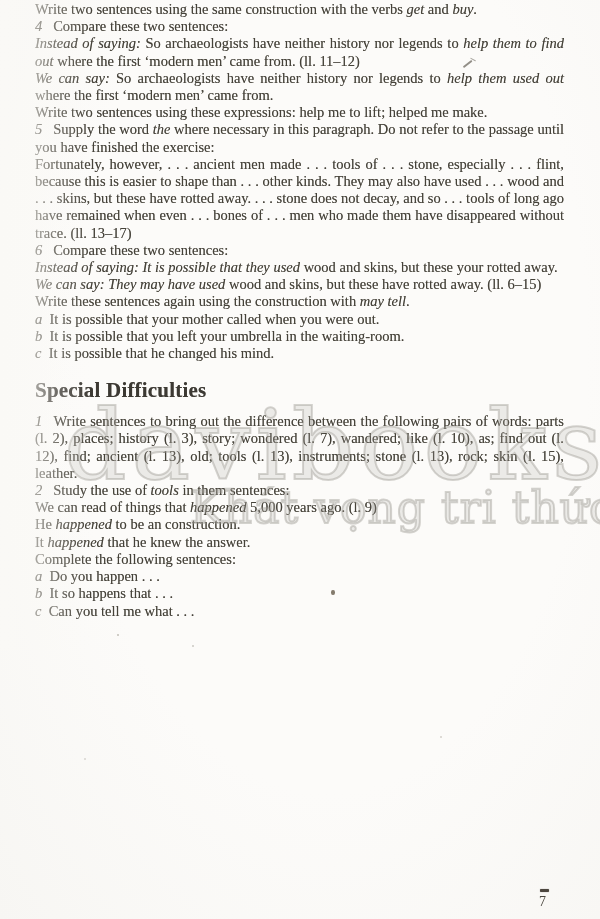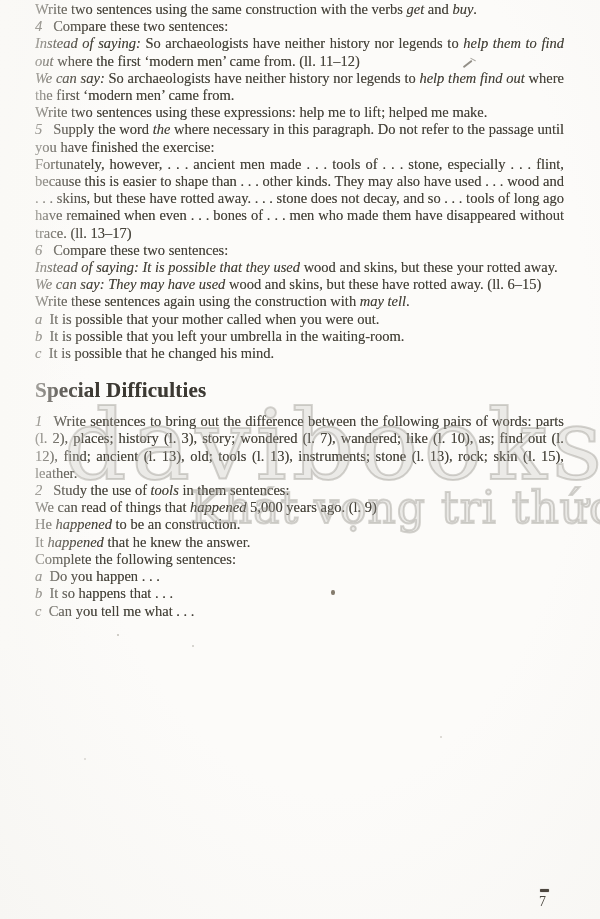--- a/index.html
+++ b/index.html
@@ -101,21 +101,21 @@
 </head>
 <body>
 
 <div class="page">
 
   <div class="content">
     <div id="blocks-top">
         <p class="para"><span>Write two sentences using the same construction with the verbs </span><em>get</em><span> and </span><em>buy</em><span>.</span></p>
         <p class="para"><em>4</em><span>  Compare these two sentences:</span></p>
         <p class="para"><em>Instead of saying:</em><span> So archaeologists have neither history nor legends to </span><em>help them to find out</em><span> where the first ‘modern men’ came from. (ll. 11–12)</span></p>
-        <p class="para"><em>We can say:</em><span> So archaeologists have neither history nor legends to </span><em>help them find out</em><span> where the first ‘modern men’ came from.</span></p>
+        <p class="para"><em>We can say:</em><span> So archaeologists have neither history nor legends to </span><em>help them used out</em><span> where the first ‘modern men’ came from.</span></p>
         <p class="para"><span>Write two sentences using these expressions: help me to lift; helped me make.</span></p>
         <p class="para"><em>5</em><span>  Supply the word </span><em>the</em><span> where necessary in this paragraph. Do not refer to the passage until you have finished the exercise:</span></p>
         <p class="para"><span>Fortunately, however, . . . ancient men made . . . tools of . . . stone, especially . . . flint, because this is easier to shape than . . . other kinds. They may also have used . . . wood and . . . skins, but these have rotted away. . . . stone does not decay, and so . . . tools of long ago have remained when even . . . bones of . . . men who made them have disappeared without trace. (ll. 13–17)</span></p>
         <p class="para"><em>6</em><span>  Compare these two sentences:</span></p>
         <p class="para"><em>Instead of saying: It is possible that they used</em><span> wood and skins, but these your rotted away.</span></p>
         <p class="para"><em>We can say: They may have used</em><span> wood and skins, but these have rotted away. (ll. 6–15)</span></p>
         <p class="para"><span>Write these sentences again using the construction with </span><em>may tell</em><span>.</span></p>
         <p class="para"><em>a</em><span> It is possible that your mother called when you were out.</span></p>
         <p class="para"><em>b</em><span> It is possible that you left your umbrella in the waiting-room.</span></p>
         <p class="para"><em>c</em><span> It is possible that he changed his mind.</span></p>

